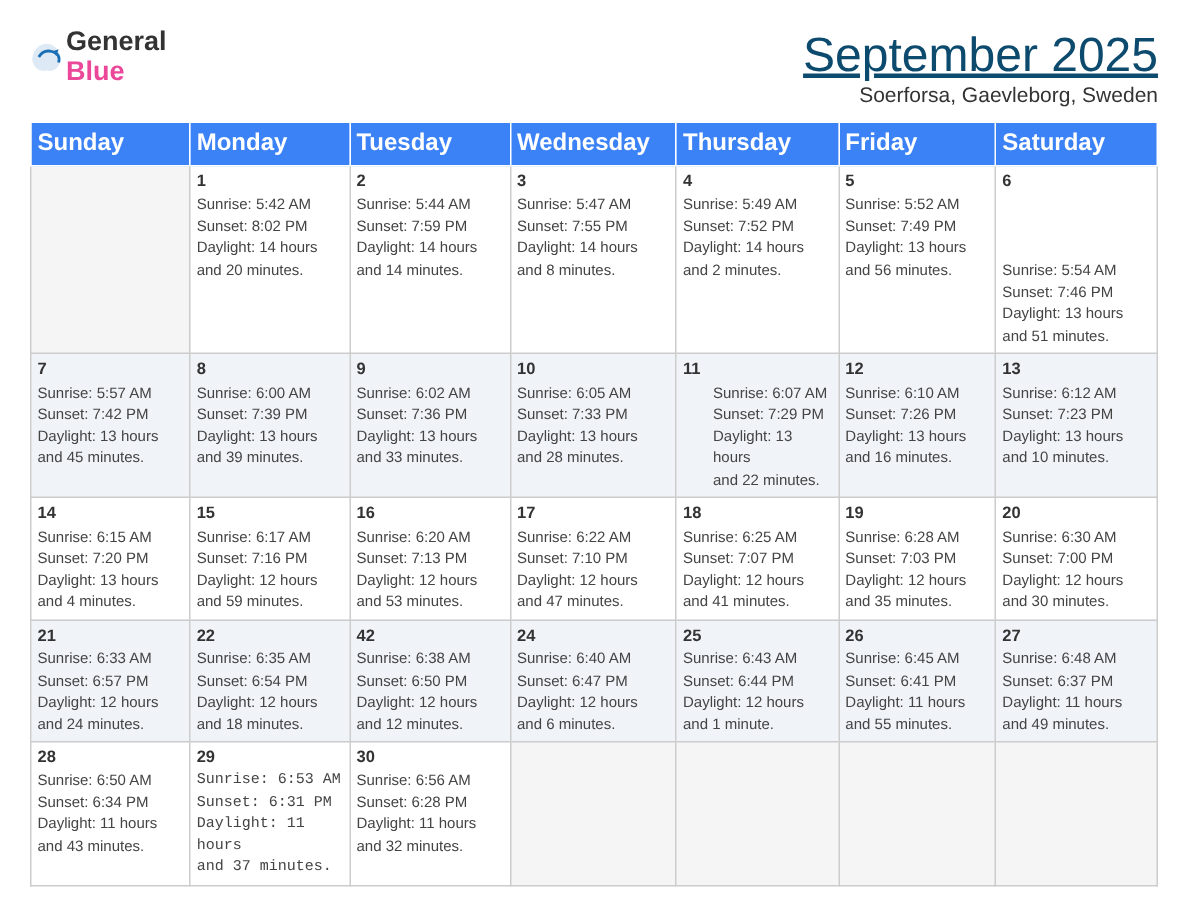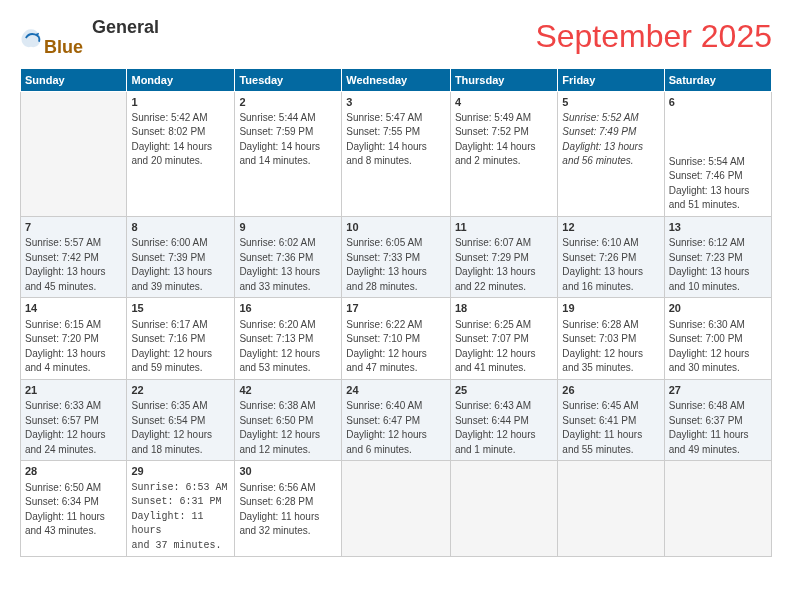--- a/index.html
+++ b/index.html
@@ -24,50 +24,51 @@
     }
     .logo {
       display: flex;
       align-items: center;
     }
     .logo-text {
       font-size: 18px;
       font-weight: bold;
       line-height: 1.1;
     }
-    .logo-general { color: #333; margin-left: 48px; }
-    .logo-blue { color: #a16207; }
+    .logo-general { color: #333; }
+    .logo-blue { color: #ec4899; }
     .logo-icon {
       width: 22px;
       height: 22px;
       margin-right: 2px;
     }
     .title-block {
       text-align: right;
     }
     .month-title {
       font-size: 32px;
-      color: #ef4444;
+      color: #0c4a6e;
       font-weight: normal;
+      text-decoration: underline;
     }
     .location {
       font-size: 14px;
       color: #333;
     }
     .calendar-table {
       width: 100%;
       border-collapse: collapse;
       font-size: 10.5px;
     }
     .calendar-table th {
-      background-color: #0369a1;
+      background-color: #3b82f6;
       color: #fff;
       padding: 5px 4px;
       text-align: left;
-      font-size: 11px;
+      font-size: 16px;
       font-weight: bold;
       border: 1px solid #fff;
     }
     .calendar-table td {
       border: 1px solid #ccc;
       padding: 3px 4px;
       vertical-align: top;
       width: 113px;
       min-height: 70px;
       height: 80px;
@@ -110,20 +111,21 @@
         <path d="M8 15 Q12 8 20 10 Q28 12 26 20" stroke="#1a6eb5" stroke-width="2.5" fill="none"></path>
         <path d="M20 10 L26 8 L24 14Z" fill="#1a6eb5"></path>
       </svg>
       <div class="logo-text">
         <span class="logo-general">General</span><br>
         <span class="logo-blue">Blue</span>
       </div>
     </div>
     <div class="title-block">
       <div class="month-title">September 2025</div>
+      <div class="location">Soerforsa, Gaevleborg, Sweden</div>
     </div>
   </div>
 
   <table class="calendar-table">
     <thead>
       <tr>
       <th>Sunday</th>
           <th>Monday</th>
           <th>Tuesday</th>
           <th>Wednesday</th>
@@ -158,21 +160,21 @@
           </td>
           <td>
             <span class="day-number">4</span>
             <div class="day-info" style="white-space: pre-line;">Sunrise: 5:49 AM
 Sunset: 7:52 PM
 Daylight: 14 hours
 and 2 minutes.</div>
           </td>
           <td>
             <span class="day-number">5</span>
-            <div class="day-info" style="white-space: pre-line; font-style: italic;">Sunrise: 5:52 AM
+            <div class="day-info" style="white-space: pre-line;">Sunrise: 5:52 AM
 Sunset: 7:49 PM
 Daylight: 13 hours
 and 56 minutes.</div>
           </td>
           <td>
             <span class="day-number">6</span>
             <div class="day-info" style="white-space: pre-line; margin-top: 45px;">Sunrise: 5:54 AM
 Sunset: 7:46 PM
 Daylight: 13 hours
 and 51 minutes.</div>
@@ -202,21 +204,21 @@
           </td>
           <td>
             <span class="day-number">10</span>
             <div class="day-info" style="white-space: pre-line;">Sunrise: 6:05 AM
 Sunset: 7:33 PM
 Daylight: 13 hours
 and 28 minutes.</div>
           </td>
           <td>
             <span class="day-number">11</span>
-            <div class="day-info" style="white-space: pre-line;">Sunrise: 6:07 AM
+            <div class="day-info" style="white-space: pre-line; margin-left: 20px;">Sunrise: 6:07 AM
 Sunset: 7:29 PM
 Daylight: 13 hours
 and 22 minutes.</div>
           </td>
           <td>
             <span class="day-number">12</span>
             <div class="day-info" style="white-space: pre-line;">Sunrise: 6:10 AM
 Sunset: 7:26 PM
 Daylight: 13 hours
 and 16 minutes.</div>

